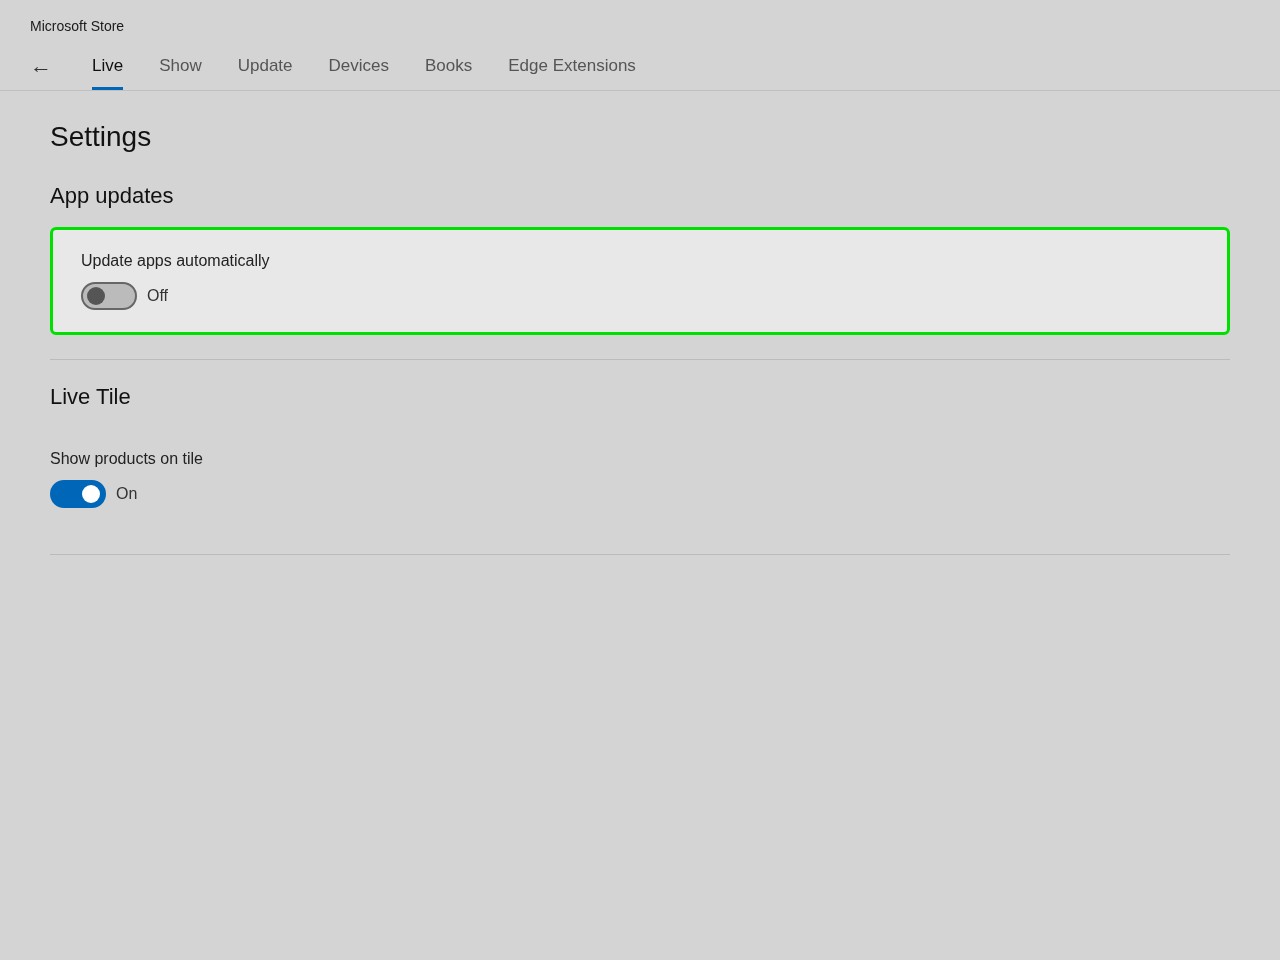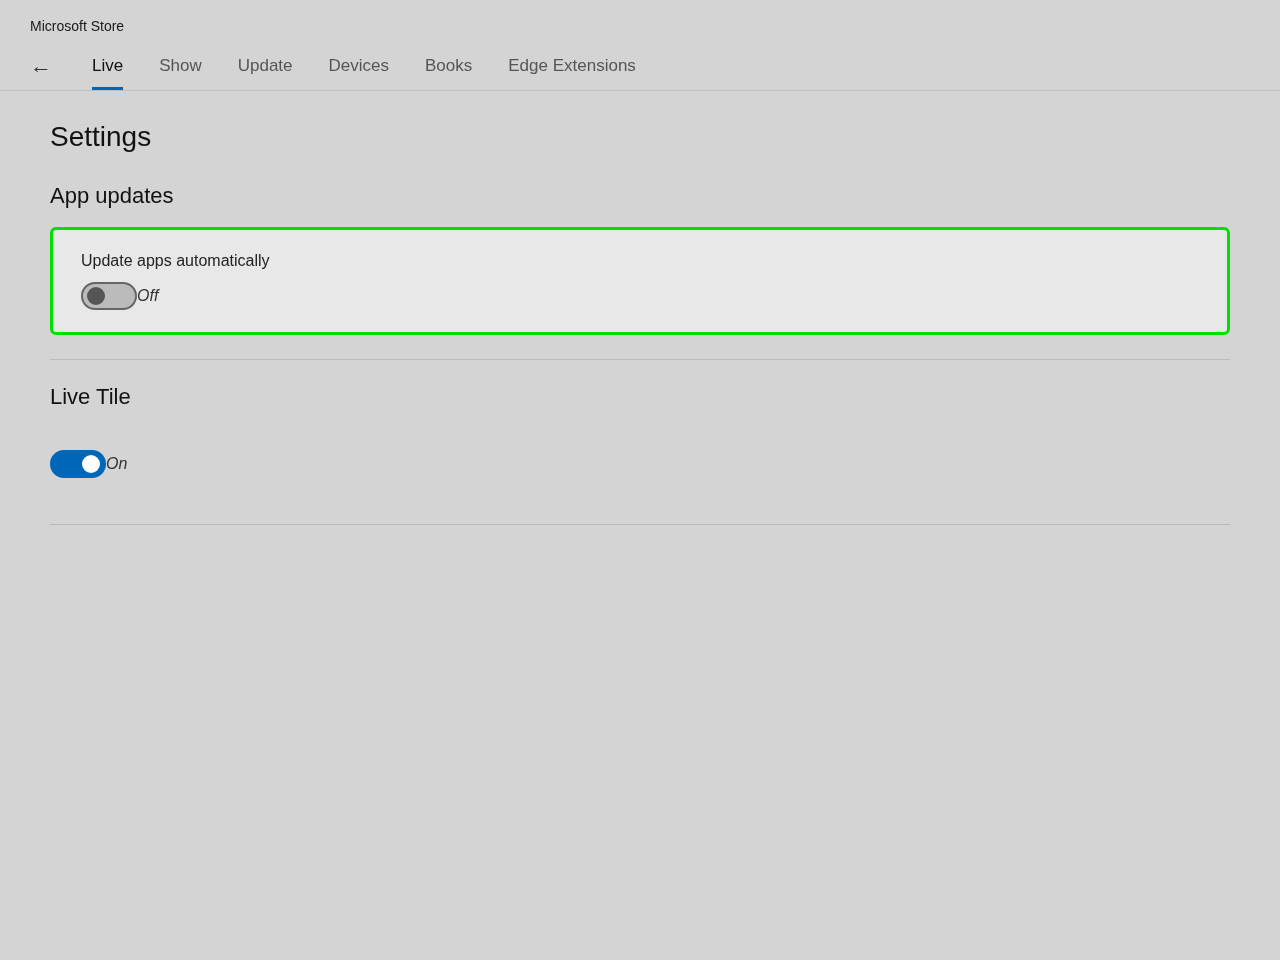--- a/index.html
+++ b/index.html
@@ -93,22 +93,21 @@
 
     .setting-label {
       font-size: 16px;
       color: #222;
       margin-bottom: 12px;
     }
 
     .toggle-row {
       display: flex;
       align-items: center;
-      gap: 0;
-      font-style: italic;
+      gap: 10px;
     }
 
     .toggle {
       position: relative;
       width: 56px;
       height: 28px;
       cursor: pointer;
       flex-shrink: 0;
     }
 
@@ -204,20 +203,21 @@
               </div>
             </div>
             <span class="toggle-state-label">Off</span>
           </div>
         </div>
       </div>
       <div class="divider"></div>
       <div class="section-block">
         <div class="section-title">Live Tile</div>
         <div class="setting-plain">
+          <div class="setting-label">Show products on tile</div>
           <div class="toggle-row">
             <div class="toggle">
               <div class="toggle-track on">
                 <div class="toggle-thumb"></div>
               </div>
             </div>
             <span class="toggle-state-label">On</span>
           </div>
         </div>
       </div>

